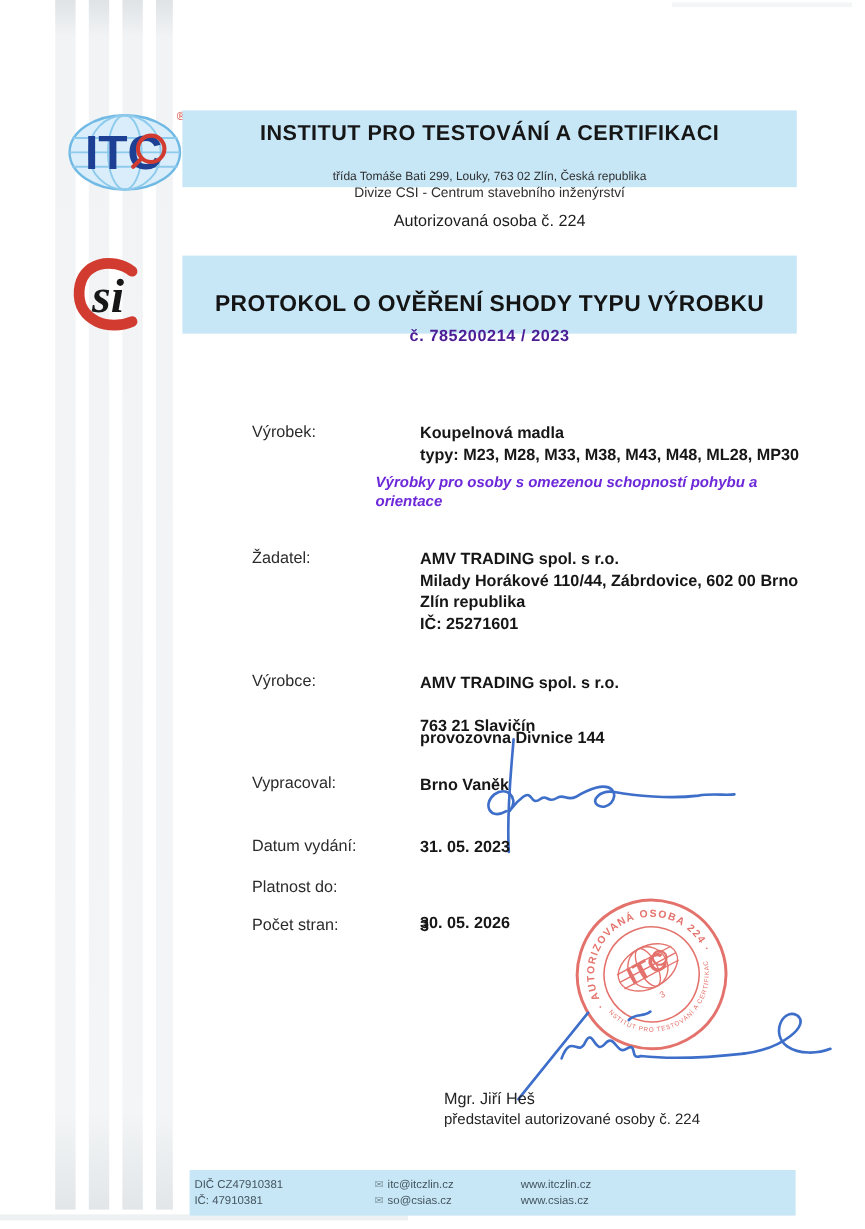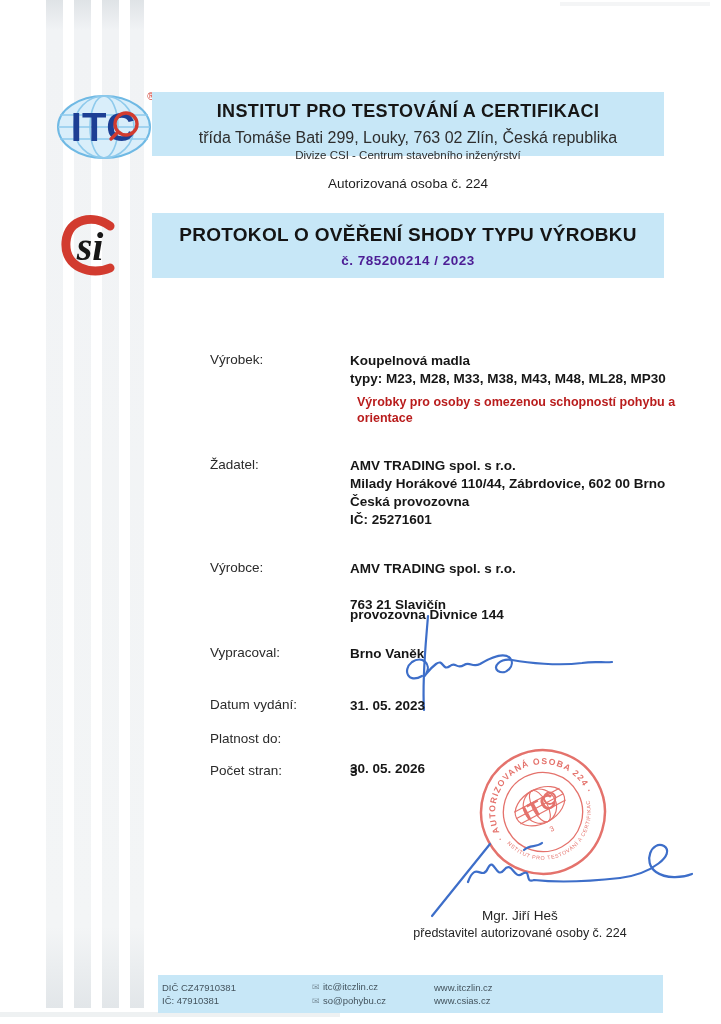--- a/index.html
+++ b/index.html
@@ -6,35 +6,35 @@
   .page{
     position:relative;width:721px;height:1024px;margin:0 auto;
     background:#ffffff;overflow:hidden;
     font-family:"Liberation Sans","DejaVu Sans",sans-serif;color:#1c1c1c;
   }
   
   .wbar{position:absolute;top:0;height:1008px;width:17px;
     background:linear-gradient(180deg,#dfe3e6 0%,#f1f3f5 3%,#f3f5f6 92%,#e2e6e9 100%);}
   .banner{position:absolute;left:152px;width:512px;background:#c7e7f7;text-align:center;}
   .hdr-institute{font-size:18px;font-weight:bold;letter-spacing:.4px;color:#161616;padding-top:9px;}
-  .hdr-address{font-size:16px;color:#2e2e2e;margin-top:7px;}
+  .hdr-address{font-size:10px;color:#2e2e2e;margin-top:20px;}
   .hdr-division{font-size:11.5px;color:#2e2e2e;margin-top:2px;}
   .authorized{position:absolute;left:152px;top:176px;width:512px;text-align:center;
     font-size:13.5px;font-weight:normal;color:#1d1d1d;}
-  .title-heading{font-size:19px;font-weight:bold;letter-spacing:.3px;color:#141414;padding-top:11px;}
+  .title-heading{font-size:19px;font-weight:bold;letter-spacing:.3px;color:#141414;padding-top:11px;margin-top:19px;}
   .title-number{font-size:13.5px;font-weight:bold;color:#4c1d95;margin-top:7px;letter-spacing:.5px;}
   .lbl{position:absolute;left:210px;font-size:13.5px;color:#2b2b2b;white-space:nowrap;}
   .val{position:absolute;left:313px;font-size:13.5px;font-weight:bold;color:#161616;
     line-height:18px;white-space:nowrap;padding-left:37px;}
   .val-note{position:absolute;left:313px;width:356px;font-size:12.5px;font-weight:bold;
-    color:#b91c1c;line-height:16px;white-space:normal;margin-left:44px;}
+    font-style:italic;color:#6d28d9;line-height:16px;white-space:normal;}
   .sig{position:absolute;}
   .stamp{position:absolute;left:477px;top:746px;width:132px;height:132px;
     transform:rotate(-28deg);opacity:.82;}
-  .signatory{position:absolute;left:370px;width:300px;text-align:center;color:#242424;}
+  .signatory{position:absolute;left:370px;width:300px;color:#242424;}
   .signatory-name{top:908px;font-size:13.5px;}
   .signatory-role{top:926px;font-size:12.5px;}
   .footer{position:absolute;left:158px;top:975px;width:505px;height:38px;background:#c7e7f7;
     display:flex;align-items:center;box-sizing:border-box;padding:4px 4px;
     font-size:9.5px;color:#44545e;}
   .fcol{display:flex;flex-direction:column;line-height:13px;white-space:nowrap;}
   .fcol.c1{width:150px;}
   .fcol.c2{width:132px;}
   .fcol.c3{width:122px;}
   .fcol.c4{width:90px;}
@@ -90,21 +90,21 @@
   </div>
 
   <div class="lbl" style="top:352px">Výrobek:</div>
   <div class="val" style="top:352px">Koupelnová madla</div>
   <div class="val" style="top:370px">typy: M23, M28, M33, M38, M43, M48, ML28, MP30</div>
   <div class="val-note" style="top:394px">Výrobky pro osoby s omezenou schopností pohybu a orientace</div>
 
   <div class="lbl" style="top:457px">Žadatel:</div>
   <div class="val" style="top:457px">AMV TRADING spol. s r.o.</div>
   <div class="val" style="top:475px">Milady Horákové 110/44, Zábrdovice, 602 00 Brno</div>
-  <div class="val" style="top:493px">Česká provozovna</div>
+  <div class="val" style="top:493px">Zlín republika</div>
   <div class="val" style="top:511px">IČ: 25271601</div>
 
   <div class="lbl" style="top:560px">Výrobce:</div>
   <div class="val" style="top:560px">AMV TRADING spol. s r.o.</div>
   <div class="val" style="top:606px">provozovna Divnice 144</div>
   <div class="val" style="top:596px">763 21 Slavičín</div>
 
   <div class="lbl" style="top:645px">Vypracoval:</div>
   <div class="val" style="top:645px">Brno Vaněk</div>
   <svg class="sig" style="left:398px;top:614px" width="222" height="98" viewBox="0 0 222 98">
@@ -161,21 +161,21 @@
   <div class="signatory signatory-name">Mgr. Jiří Heš</div>
   <div class="signatory signatory-role">představitel autorizované osoby č. 224</div>
 
   <div class="footer">
     <div class="fcol c1">
       <span>DIČ  CZ47910381</span>
       <span>IČ:  47910381</span>
     </div>
     <div class="fcol c3">
       <span><span class="ficon mail">✉</span><span>itc@itczlin.cz</span></span>
-      <span><span class="ficon mail">✉</span><span>so@pohybu.cz</span></span>
+      <span><span class="ficon mail">✉</span><span>so@csias.cz</span></span>
     </div>
     <div class="fcol c4">
       <span>www.itczlin.cz</span>
       <span>www.csias.cz</span>
     </div>
   </div>
 
 </div>
 
 </body></html>

